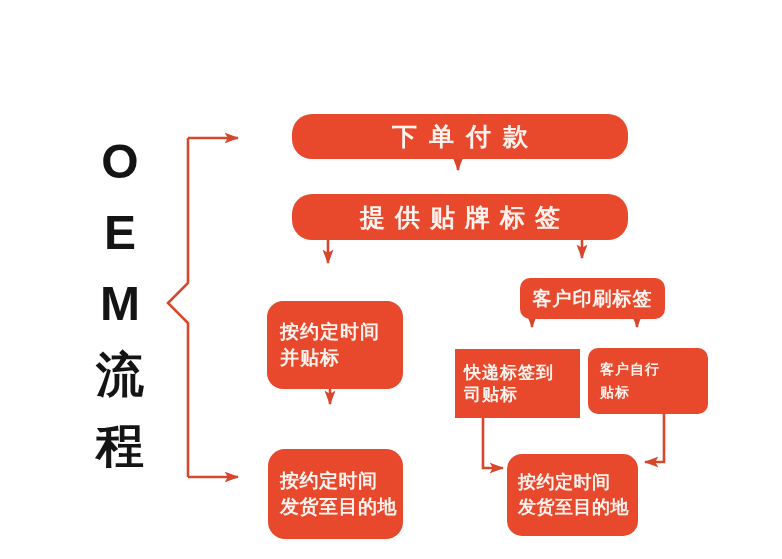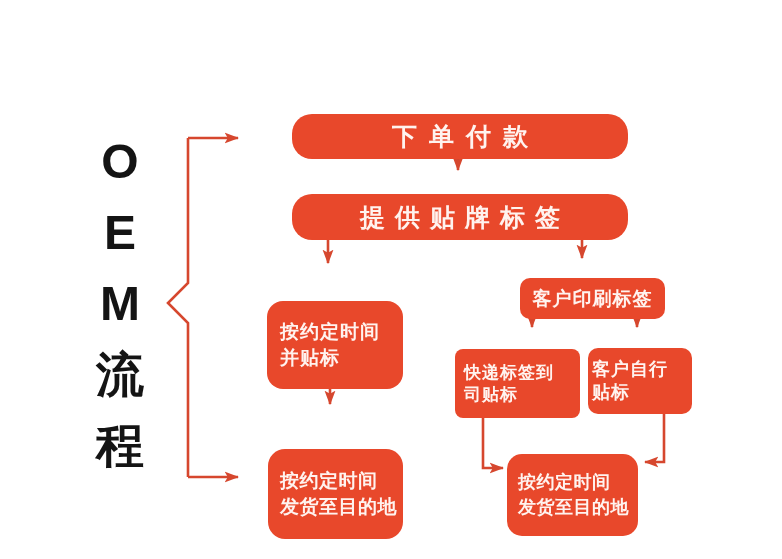--- a/index.html
+++ b/index.html
@@ -37,24 +37,24 @@
   }
   .node.center{align-items:center;flex-direction:row;}
   .node-order{left:292px;top:98px;width:336px;height:45px;border-radius:20px;
     font-size:25px;letter-spacing:12px;text-indent:12px;}
   .node-provide{left:292px;top:178px;width:336px;height:46px;border-radius:20px;
     font-size:25px;letter-spacing:10px;text-indent:10px;}
   .node-weprint{left:267px;top:285px;width:136px;height:88px;border-radius:16px;
     font-size:19px;line-height:26px;padding-left:13px;letter-spacing:1px;}
   .node-custprint{left:520px;top:262px;width:145px;height:41px;border-radius:10px;
     font-size:19px;letter-spacing:1px;}
-  .node-express{left:455px;top:333px;width:125px;height:69px;border-radius:8px;
+  .node-express{left:455px;top:333px;width:125px;height:69px;border-radius:0;
     font-size:17px;line-height:22px;padding-left:9px;letter-spacing:1px;justify-content:center;}
-  .node-self{left:588px;top:332px;width:104px;height:66px;border-radius:10px;
-    font-size:18px;line-height:23px;padding-left:4px;letter-spacing:1px;}
+  .node-self{left:588px;top:332px;width:120px;height:66px;border-radius:10px;
+    font-size:14px;line-height:23px;padding-left:12px;letter-spacing:1px;}
   .node-shipleft{left:268px;top:433px;width:135px;height:90px;border-radius:17px;
     font-size:19px;line-height:26px;padding-left:12px;letter-spacing:0.5px;}
   .node-shipright{left:507px;top:438px;width:131px;height:82px;border-radius:15px;
     font-size:18px;line-height:25px;padding-left:11px;letter-spacing:0.5px;}
 </style>
 </head>
 <body>
 
 <div class="stage">
 

